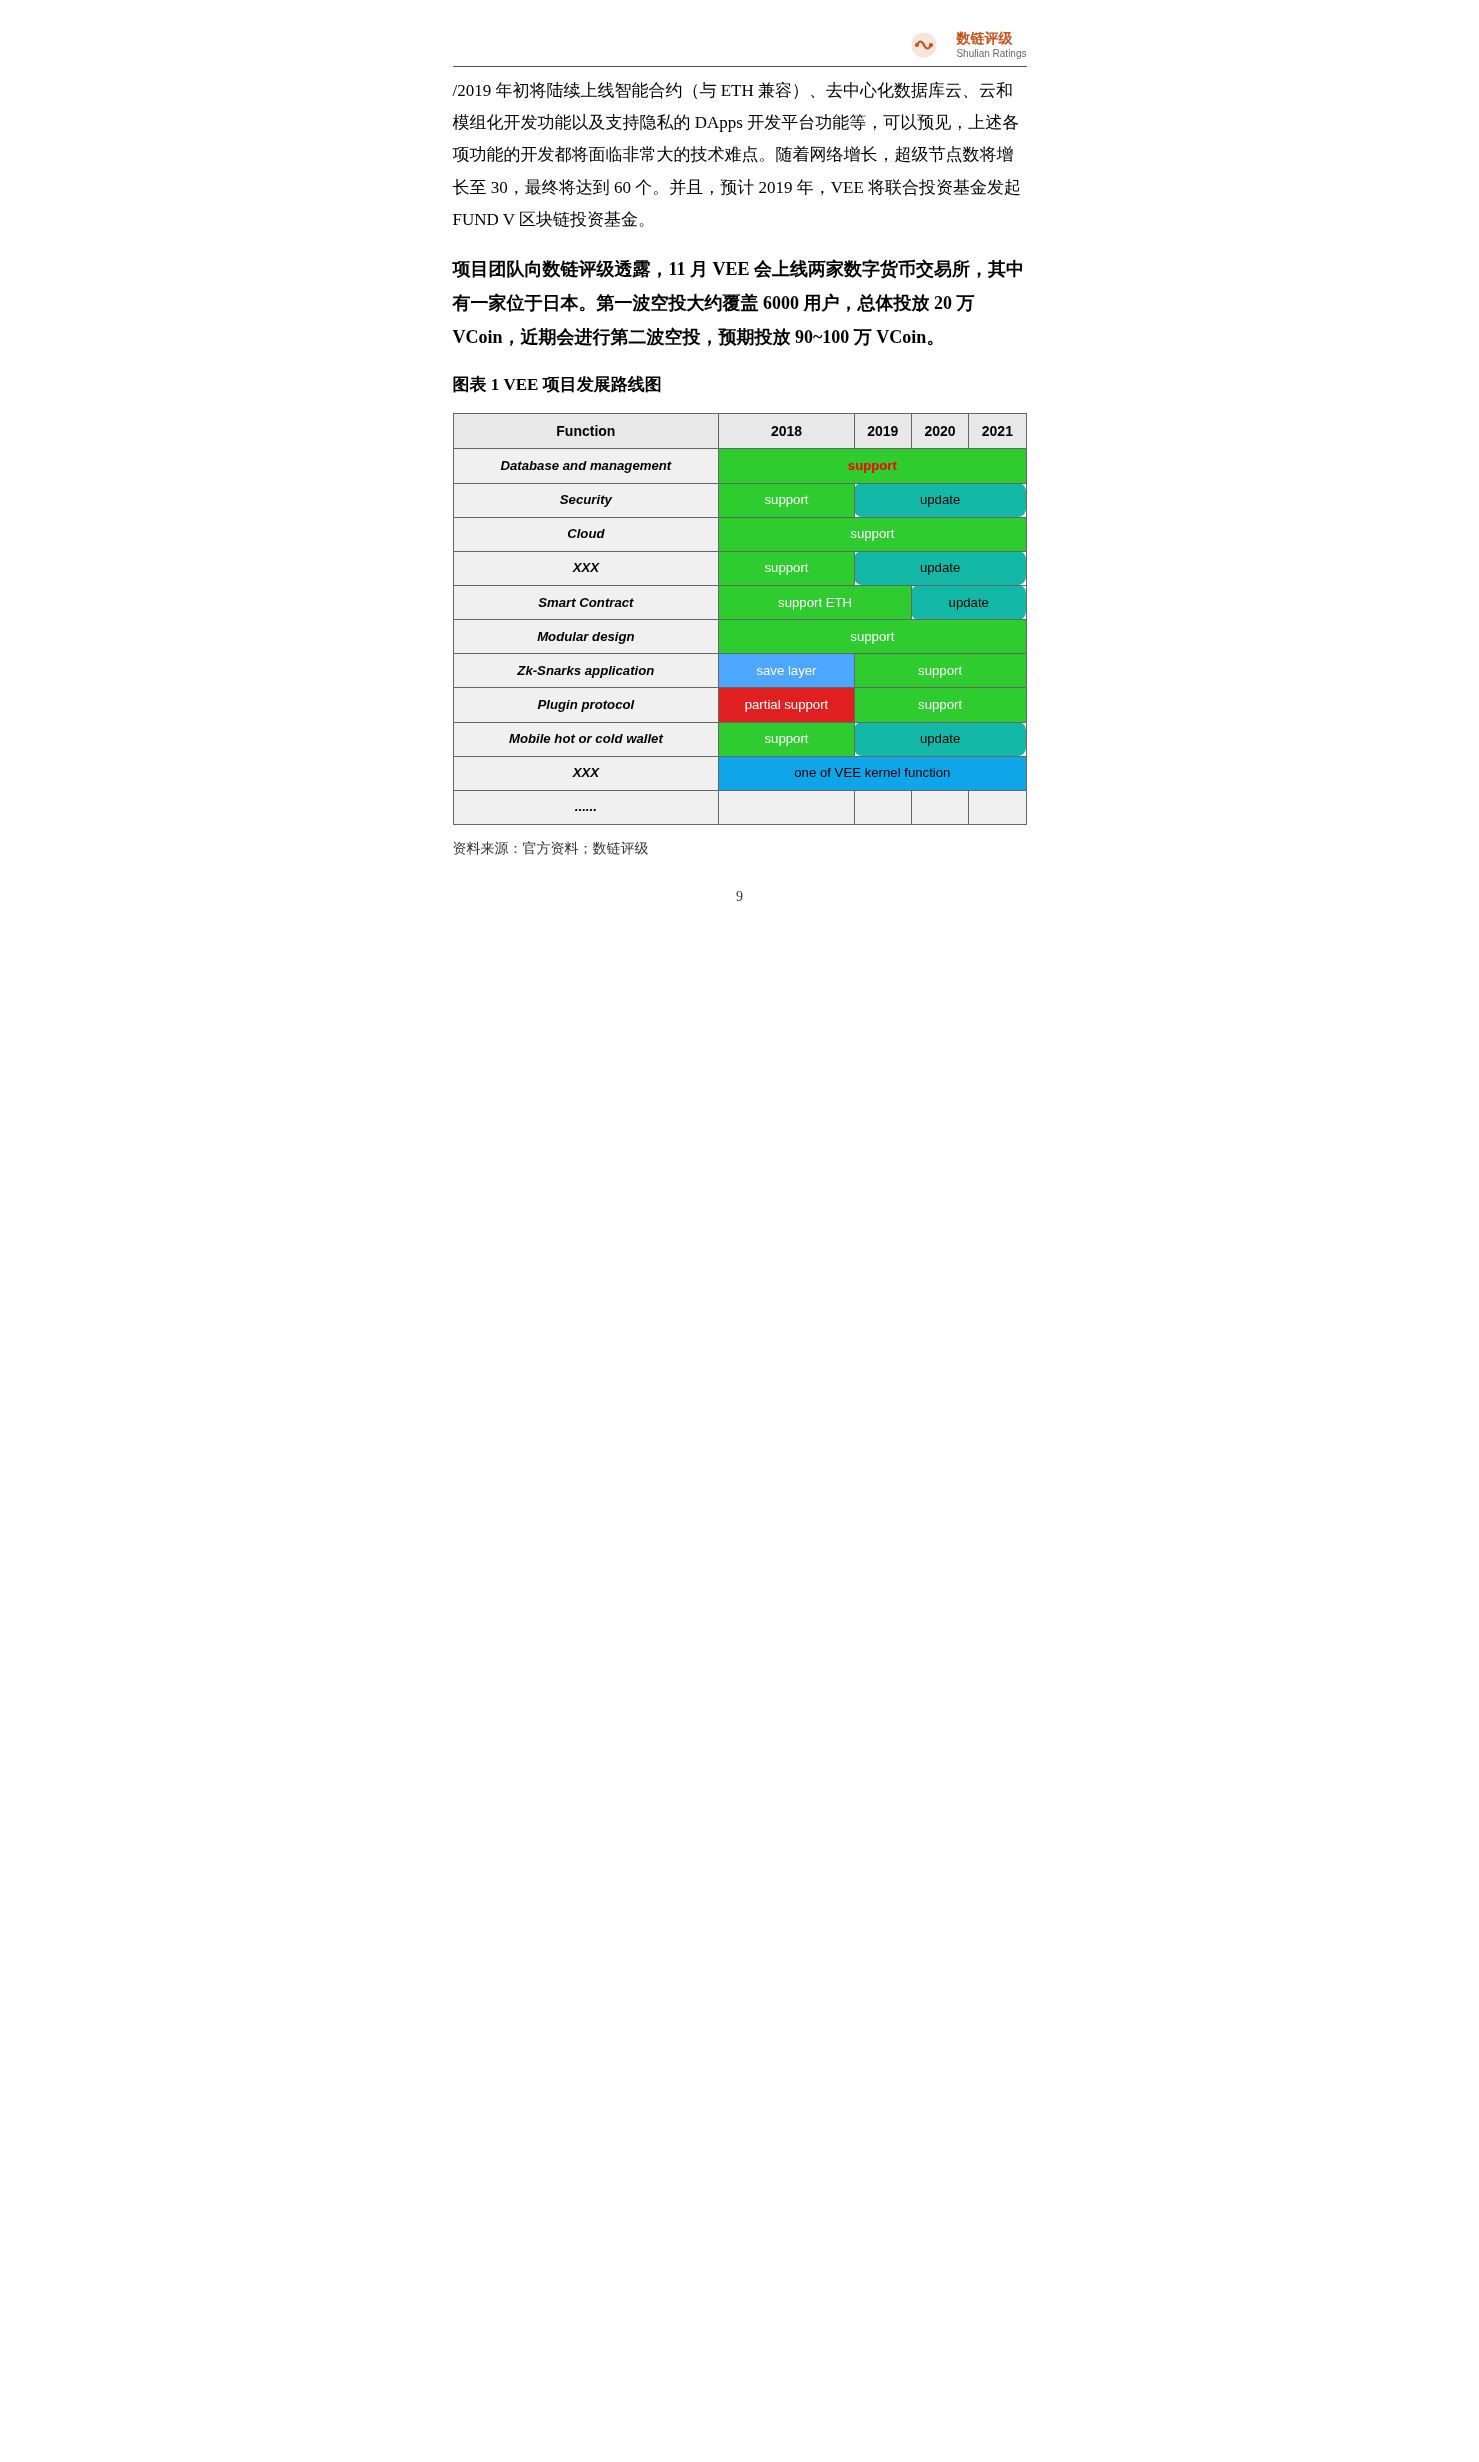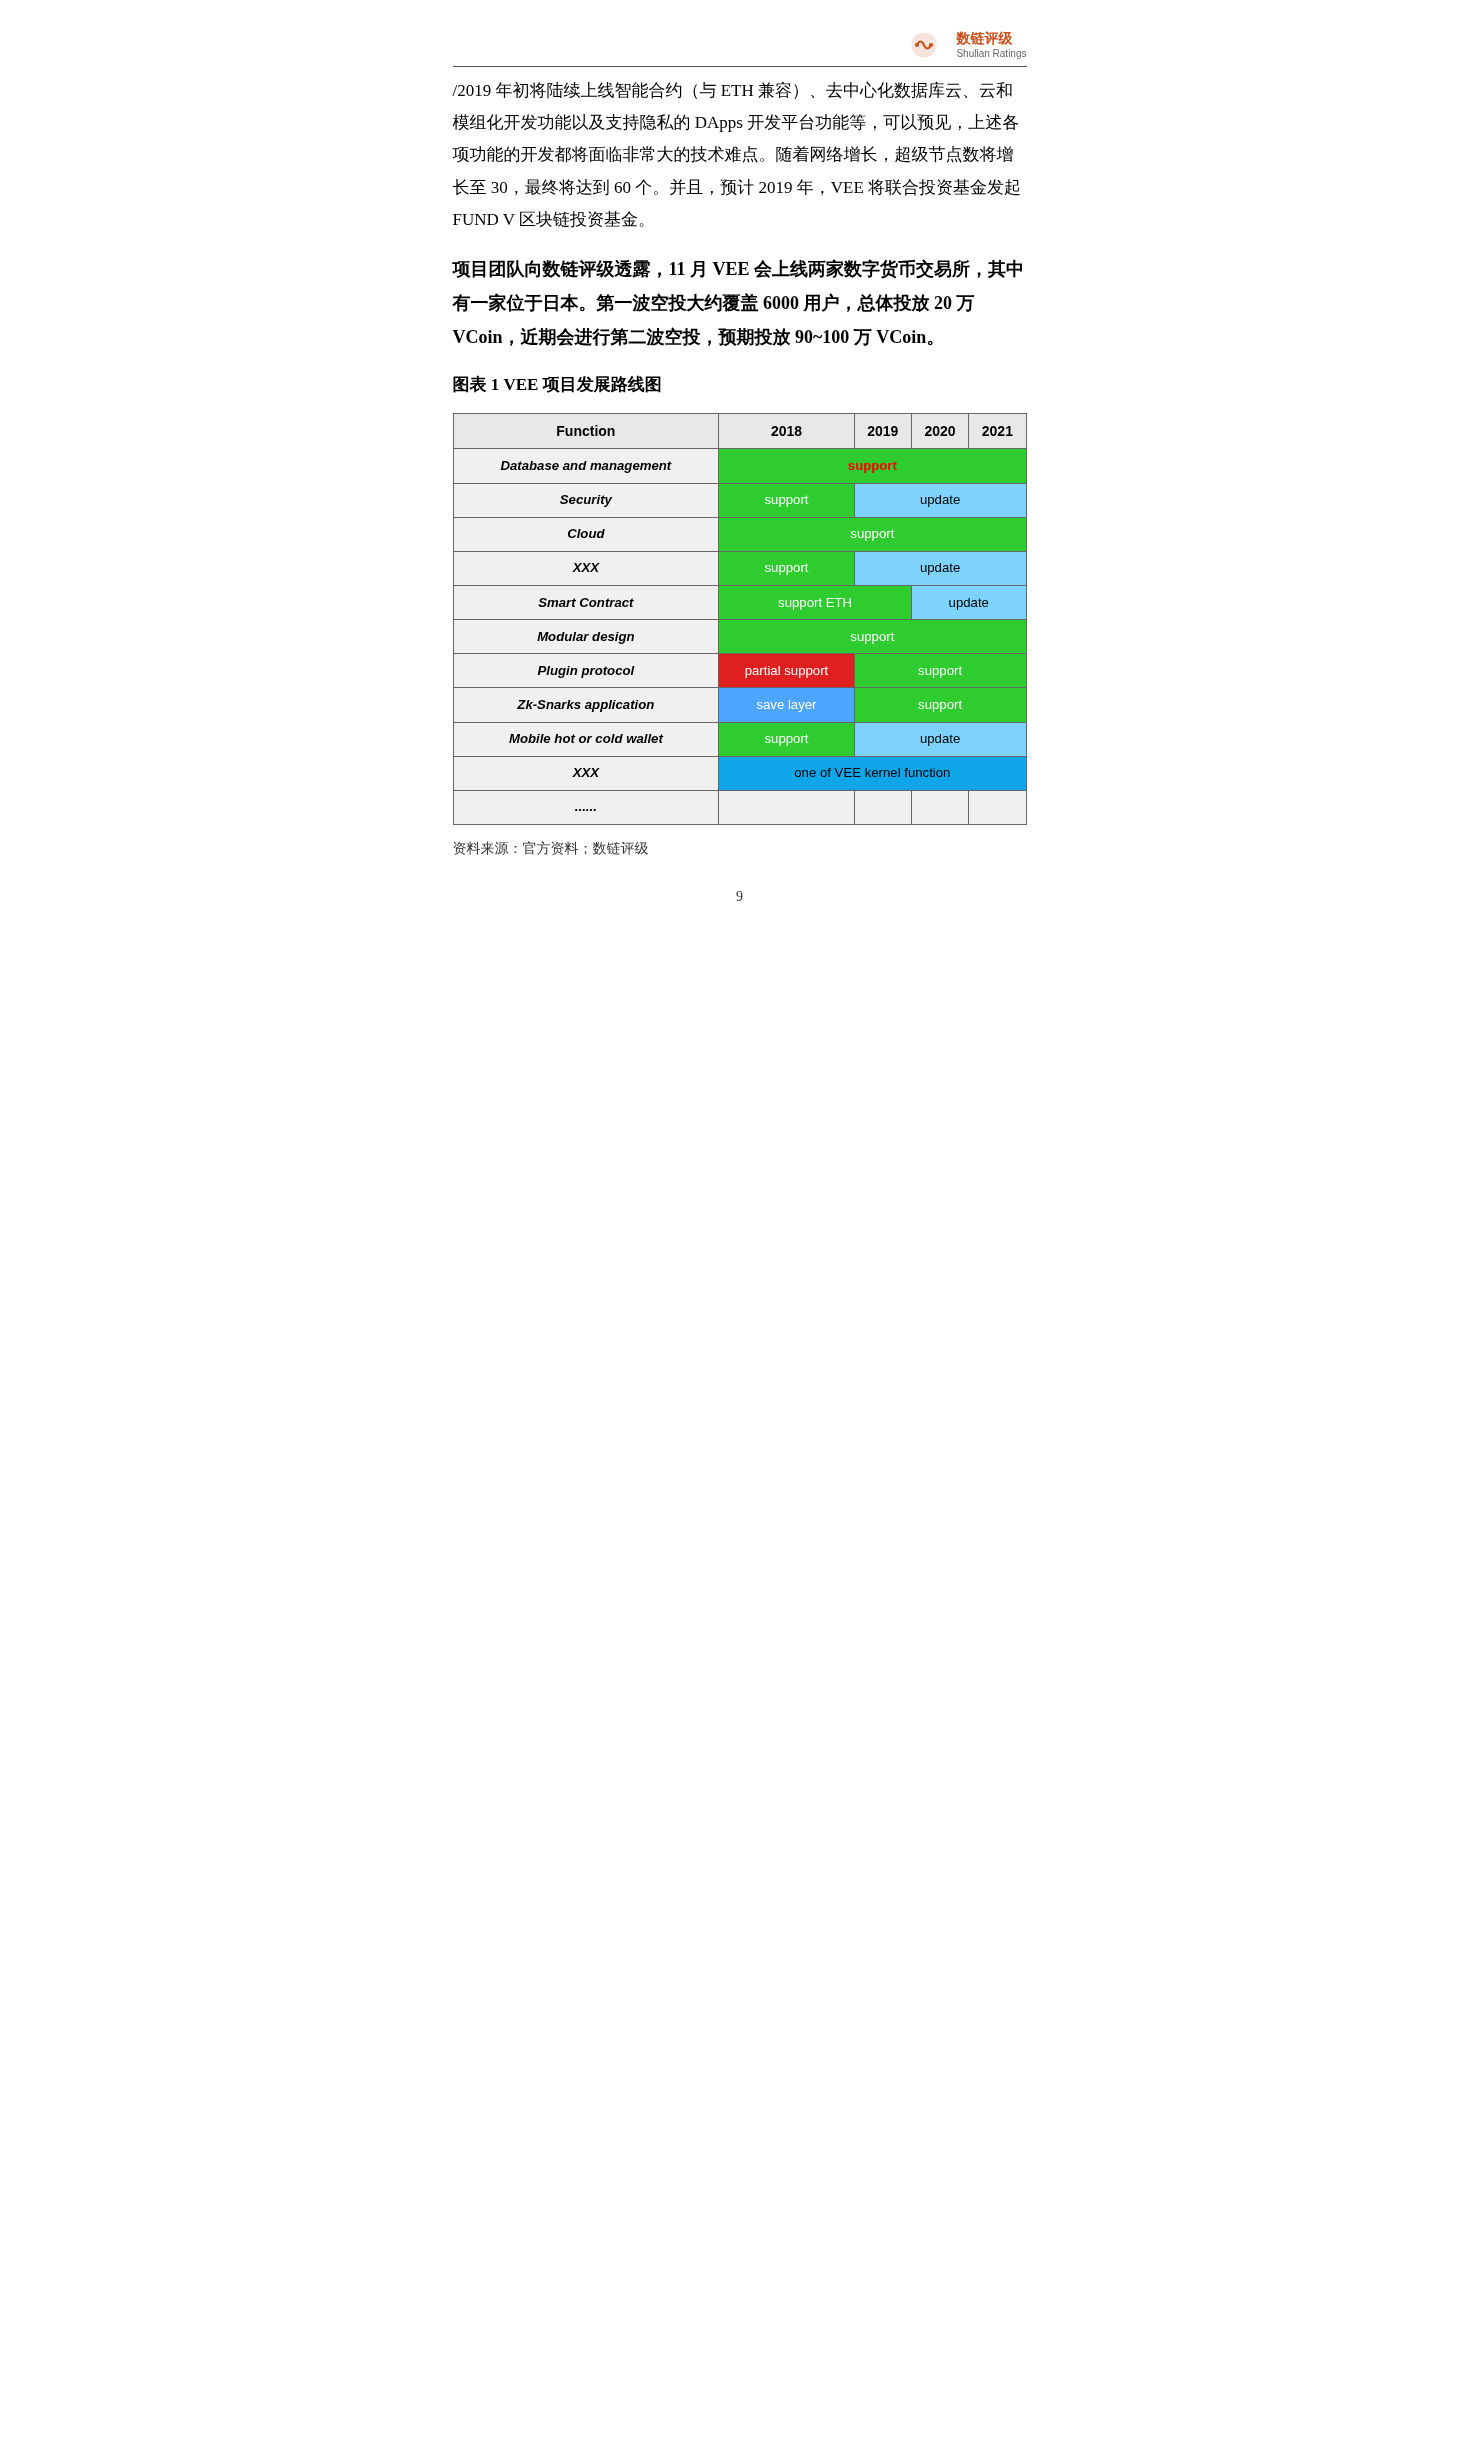--- a/index.html
+++ b/index.html
@@ -77,21 +77,21 @@
       font-size: 14px;
     }
     .roadmap-table tbody tr td:first-child {
       background: #f0f0f0;
       text-align: center;
       font-style: italic;
       font-weight: bold;
     }
     .cell-green { background: #2ecc2e; color: #fff; }
     .cell-green-text { background: #2ecc2e; color: red; font-weight: bold; }
-    .cell-yellow { background: #7dd3fc; color: #000; }
+    .cell-yellow { background: #14b8a6; color: #000; border-radius: 8px; }
     .cell-blue { background: #4da6ff; color: #fff; }
     .cell-red { background: #e02020; color: #fff; }
     .cell-orange { background: #0ea5e9; color: #000; }
     .cell-empty { background: #f0f0f0; }
     .source-text {
       font-size: 14px;
       color: #333;
       margin-top: 4.7px;
     }
     .page-num {
@@ -157,30 +157,30 @@
       <tr>
         <td>Smart Contract</td>
         <td colspan="2" class="cell-green">support ETH</td>
         <td colspan="2" class="cell-yellow">update</td>
       </tr>
       <tr>
         <td>Modular design</td>
         <td colspan="4" class="cell-green">support</td>
       </tr>
       <tr>
+        <td>Zk-Snarks application</td>
+        <td class="cell-blue">save layer</td>
+        <td colspan="3" class="cell-green">support</td>
+      </tr>
+      <tr>
         <td>Plugin protocol</td>
         <td class="cell-red">partial support</td>
         <td colspan="3" class="cell-green">support</td>
       </tr>
       <tr>
-        <td>Zk-Snarks application</td>
-        <td class="cell-blue">save layer</td>
-        <td colspan="3" class="cell-green">support</td>
-      </tr>
-      <tr>
         <td>Mobile hot or cold wallet</td>
         <td class="cell-green">support</td>
         <td colspan="3" class="cell-yellow">update</td>
       </tr>
       <tr>
         <td>XXX</td>
         <td colspan="4" class="cell-orange">one of VEE kernel  function</td>
       </tr>
       <tr>
         <td>......</td>

